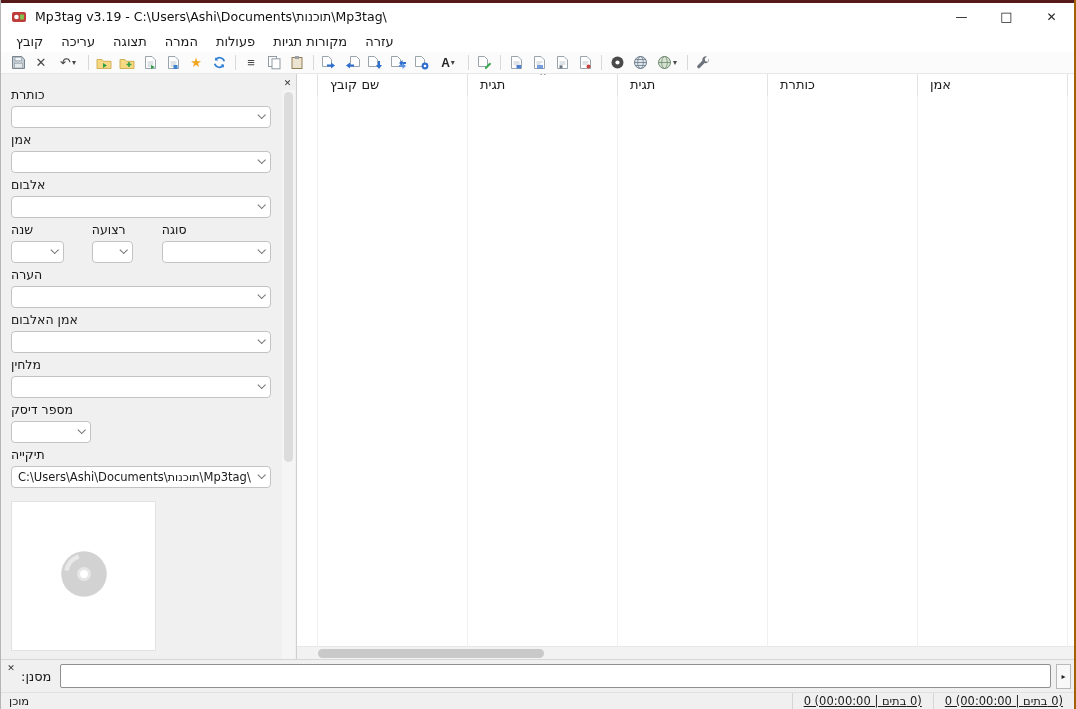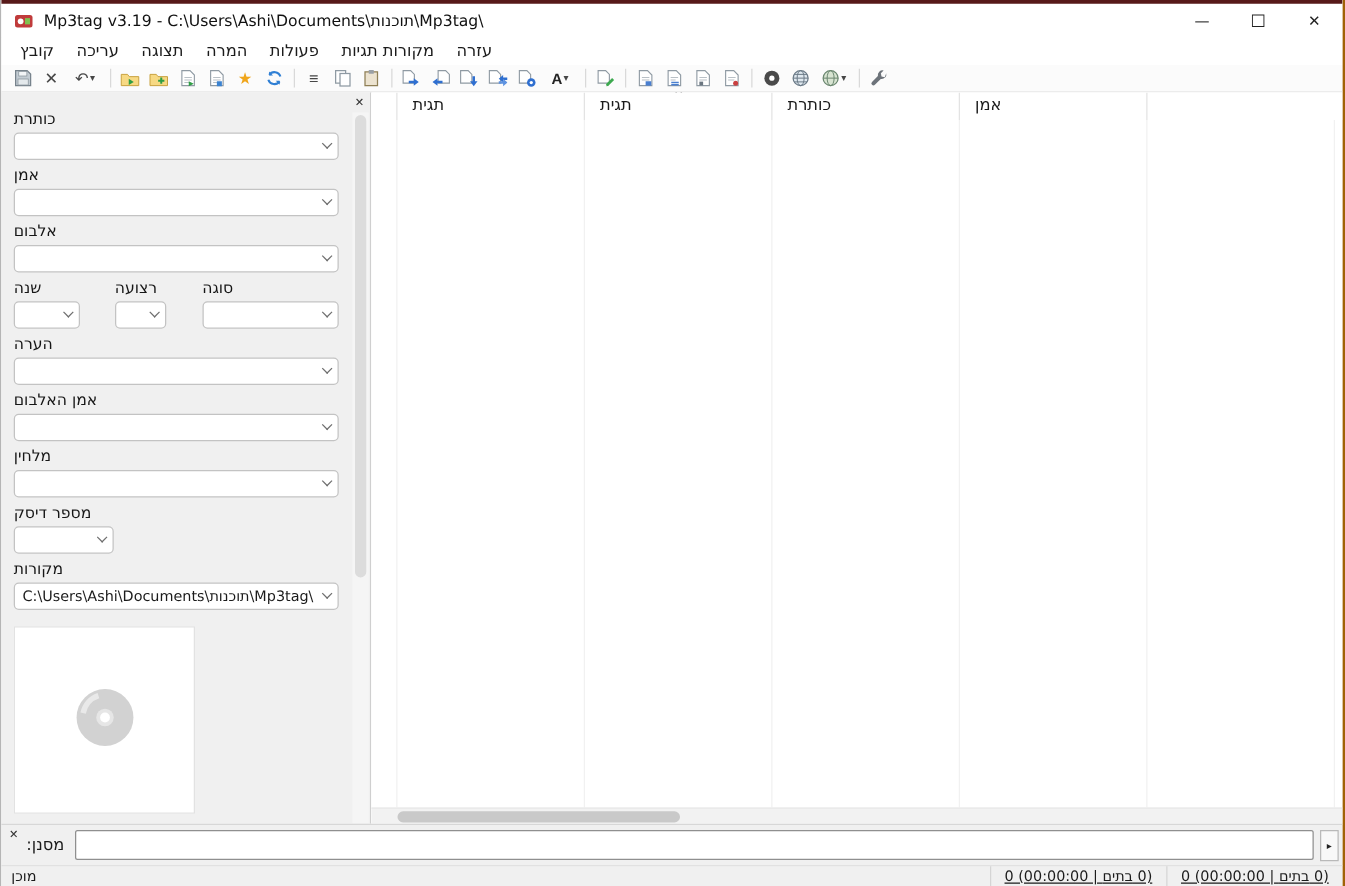--- a/index.html
+++ b/index.html
@@ -399,21 +399,21 @@
             </div>
         </div>
         <div class="field">
           <div class="field-label">מספר דיסק</div>
           <div class="combo w-disc">
               <span class="combo-text" dir="ltr"></span>
               <span class="chev"></span>
             </div>
         </div>
         <div class="field">
-          <div class="field-label">מקורות</div>
+          <div class="field-label">תיקייה</div>
           <div class="combo">
               <span class="combo-text" dir="ltr">C:\Users\Ashi\Documents\תוכנות\Mp3tag\</span>
               <span class="chev"></span>
             </div>
         </div>
         <div class="cover">
           <span>
             <svg width="56" height="56" viewBox="0 0 64 64">
                 <circle cx="32" cy="32" r="26" fill="#d2d2d2"></circle>
                 <path d="M12 28a21 21 0 0 1 14-16" stroke="#e9e9e9" stroke-width="5" fill="none"></path>
@@ -421,20 +421,21 @@
                 <circle cx="32" cy="32" r="4.5" fill="#fff"></circle>
               </svg>
           </span>
         </div>
       </div>
     </div>
 
     <div class="file-list">
       <div class="list-header">
         <div class="hc c0"></div>
+        <div class="hc cw">שם קובץ</div>
         <div class="hc cw">תגית</div>
         <div class="hc cw">תגית</div>
         <div class="hc cw">כותרת</div>
         <div class="hc cw">אמן</div>
         <div class="hc clast"></div>
         <span class="sort-caret">^</span>
       </div>
       <div class="list-body">
         <div class="hc bc c0"></div>
         <div class="hc bc cw"></div>

